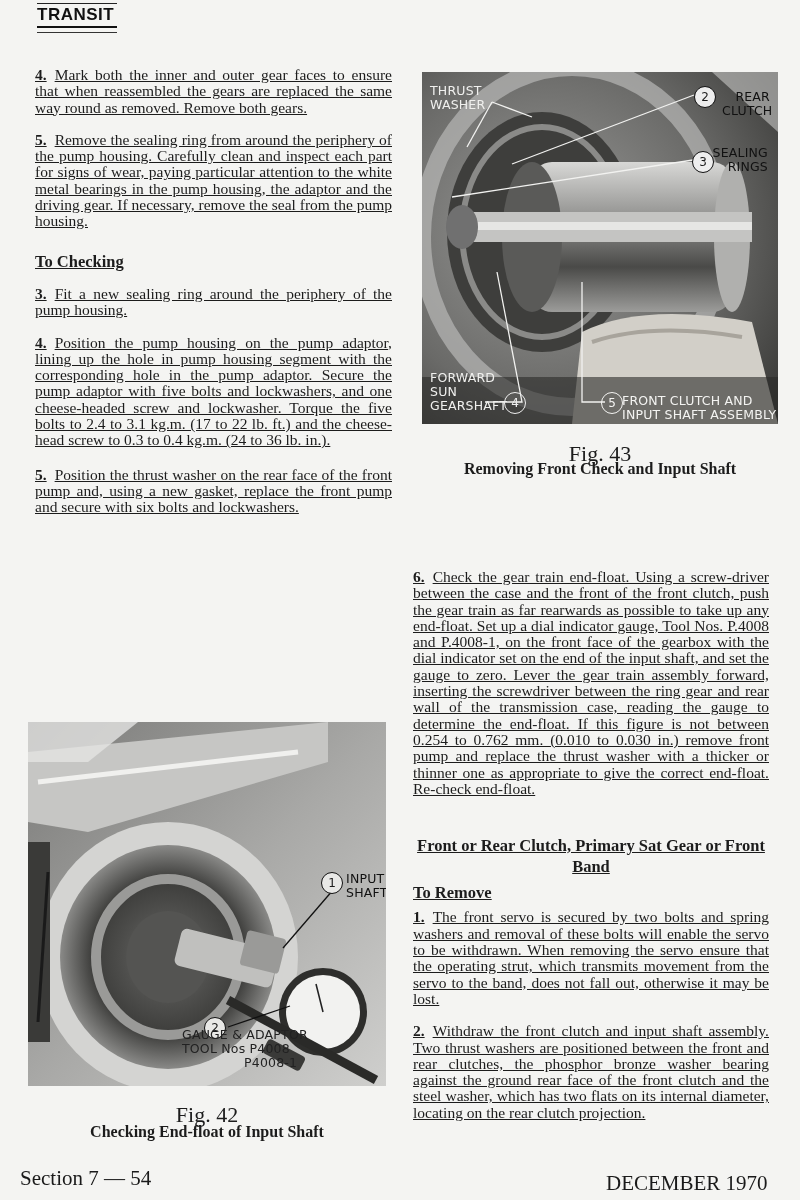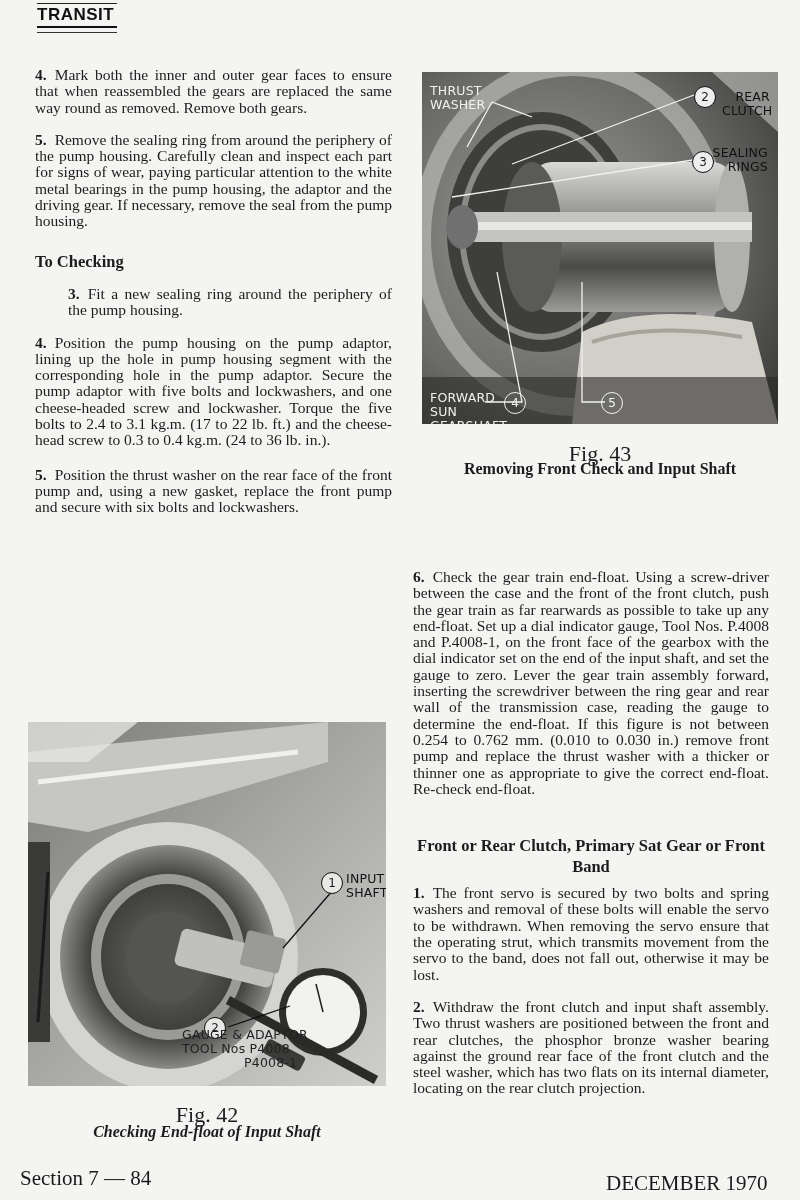--- a/index.html
+++ b/index.html
@@ -11,21 +11,21 @@
   .abs { position: absolute; }
 
   
   .header-rule-top { left: 37px; top: 3px; width: 80px; height: 1px; background: #222; }
   .brand { left: 37px; top: 5px; font-family: Liberation Sans, sans-serif;
            font-weight: bold; font-size: 17px; letter-spacing: 0.5px; color: #111; }
   .header-rule-b1 { left: 37px; top: 26px; width: 80px; height: 2px; background: #111; }
   .header-rule-b2 { left: 37px; top: 32px; width: 80px; height: 1px; background: #333; }
 
   
-  .col { font-size: 15.5px; line-height: 16.3px; text-align: justify; }
+  .col { font-size: 15.5px; line-height: 16.3px; text-align: justify; text-decoration: underline; }
   .col-left { left: 35px; width: 357px; }
   .col-right { left: 413px; width: 356px; }
   .para { margin: 0; }
   .num { font-weight: bold; margin-right: 8px; }
   .subhead { font-weight: bold; font-size: 16.5px; margin: 0; }
   .section-title { font-weight: bold; font-size: 16.5px; line-height: 21px; text-align: center; margin: 0; }
 
   
   .photo { background: #15803d; overflow: hidden; }
   .photo svg { display: block; }
@@ -46,21 +46,21 @@
 <div class="abs header-rule-b2"></div>
 
 <div class="abs col col-left" style="top:67px;">
   <p class="para">
     <span class="num">4.</span><span>Mark both the inner and outer gear faces to ensure that when reassembled the gears are replaced the same way round as removed. Remove both gears.</span>
   </p>
   <p class="para" style="margin-top:16px;">
     <span class="num">5.</span><span>Remove the sealing ring from around the periphery of the pump housing. Carefully clean and inspect each part for signs of wear, paying particular attention to the white metal bearings in the pump housing, the adaptor and the driving gear. If necessary, remove the seal from the pump housing.</span>
   </p>
   <p class="subhead" style="margin-top:24px;">To Checking</p>
-  <p class="para" style="margin-top:16px;margin-left:33px;">
+  <p class="para" style="margin-top:16px;">
     <span class="num">3.</span><span>Fit a new sealing ring around the periphery of the pump housing.</span>
   </p>
   <p class="para" style="margin-top:16px;">
     <span class="num">4.</span><span>Position the pump housing on the pump adaptor, lining up the hole in pump housing segment with the corresponding hole in the pump adaptor. Secure the pump adaptor with five bolts and lockwashers, and one cheese-headed screw and lockwasher. Torque the five bolts to 2.4 to 3.1 kg.m. (17 to 22 lb. ft.) and the cheese-head screw to 0.3 to 0.4 kg.m. (24 to 36 lb. in.).</span>
   </p>
   <p class="para" style="margin-top:18px;">
     <span class="num">5.</span><span>Position the thrust washer on the rear face of the front pump and, using a new gasket, replace the front pump and secure with six bolts and lockwashers.</span>
   </p>
 </div>
 
@@ -112,36 +112,41 @@
   <div class="abs" style="left:272px; top:14px; width:20px; height:20px; border:1.5px solid #111; border-radius:50%; background:#eee; text-align:center; font:12px 'DejaVu Sans',sans-serif; line-height:20px;">2</div>
   <div class="abs callout-text" style="left:300px; top:18px; color:#111; text-align:right; width:48px;">
     <div>REAR</div>
     <div>CLUTCH</div>
   </div>
   <div class="abs" style="left:270px; top:79px; width:20px; height:20px; border:1.5px solid #111; border-radius:50%; background:#eee; text-align:center; font:12px 'DejaVu Sans',sans-serif; line-height:20px;">3</div>
   <div class="abs callout-text" style="left:288px; top:74px; color:#111; text-align:right; width:58px;">
     <div>SEALING</div>
     <div>RINGS</div>
   </div>
-  <div class="abs callout-text" style="left:8px; top:299px; color:#f0f0ee;margin-top:20px;">
+  <div class="abs callout-text" style="left:8px; top:299px; color:#f0f0ee;">
     <div>FORWARD</div>
     <div>SUN</div>
     <div>GEARSHAFT</div>
   </div>
   <div class="abs" style="left:82px; top:320px; width:20px; height:20px; border:1.5px solid #eee; border-radius:50%; color:#eee; text-align:center; font:12px 'DejaVu Sans',sans-serif; line-height:20px;">4</div>
   <div class="abs" style="left:179px; top:320px; width:20px; height:20px; border:1.5px solid #f4f4f2; border-radius:50%; color:#f4f4f2; text-align:center; font:12px 'DejaVu Sans',sans-serif; line-height:20px;">5</div>
+  <div class="abs callout-text" style="left:200px; top:322px; color:#f4f4f2;">
+    <div>FRONT CLUTCH AND</div>
+    <div>INPUT SHAFT ASSEMBLY</div>
+  </div>
 </div>
 <div class="abs fig-num" style="left:422px; top:441px; width:356px;">Fig. 43</div>
 <div class="abs fig-cap" style="left:422px; top:460px; width:356px;">Removing Front Check and Input Shaft</div>
 
 <div class="abs col col-right" style="top:569px;">
   <p class="para">
     <span class="num">6.</span><span>Check the gear train end-float. Using a screw-driver between the case and the front of the front clutch, push the gear train as far rearwards as possible to take up any end-float. Set up a dial indicator gauge, Tool Nos. P.4008 and P.4008-1, on the front face of the gearbox with the dial indicator set on the end of the input shaft, and set the gauge to zero. Lever the gear train assembly forward, inserting the screwdriver between the ring gear and rear wall of the transmission case, reading the gauge to determine the end-float. If this figure is not between 0.254 to 0.762 mm. (0.010 to 0.030 in.) remove front pump and replace the thrust washer with a thicker or thinner one as appropriate to give the correct end-float. Re-check end-float.</span>
   </p>
   <p class="section-title" style="margin-top:38px;">Front or Rear Clutch, Primary Sat Gear or Front Band</p>
+  <p class="subhead" style="margin-top:8px;">To Remove</p>
   <p class="para" style="margin-top:8px;">
     <span class="num">1.</span><span>The front servo is secured by two bolts and spring washers and removal of these bolts will enable the servo to be withdrawn. When removing the servo ensure that the operating strut, which transmits movement from the servo to the band, does not fall out, otherwise it may be lost.</span>
   </p>
   <p class="para" style="margin-top:16px;">
     <span class="num">2.</span><span>Withdraw the front clutch and input shaft assembly. Two thrust washers are positioned between the front and rear clutches, the phosphor bronze washer bearing against the ground rear face of the front clutch and the steel washer, which has two flats on its internal diameter, locating on the rear clutch projection.</span>
   </p>
 </div>
 
 <div class="abs photo" style="left:28px; top:722px; width:358px; height:364px; background:#8a8a88;">
   <svg width="358" height="364" viewBox="0 0 358 364">
@@ -187,16 +192,16 @@
     <div>SHAFT</div>
   </div>
   <div class="abs" style="left:176px; top:295px; width:20px; height:20px; border:1.5px solid #111; border-radius:50%; background:#e8e8e6; text-align:center; font:12px 'DejaVu Sans',sans-serif; line-height:20px;">2</div>
   <div class="abs callout-text" style="left:130px; top:306px; color:#222;margin-left:24px;">
     <div>GAUGE &amp; ADAPTOR</div>
     <div>TOOL Nos P4008</div>
     <div style="padding-left:62px;">P4008-1</div>
   </div>
 </div>
 <div class="abs fig-num" style="left:28px; top:1102px; width:358px;">Fig. 42</div>
-<div class="abs fig-cap" style="left:28px; top:1123px; width:358px;font-style:italic;">Checking End-float of Input Shaft</div>
-
-<div class="abs footer" style="left:20px; top:1166px;">Section 7 — 84</div>
+<div class="abs fig-cap" style="left:28px; top:1123px; width:358px;">Checking End-float of Input Shaft</div>
+
+<div class="abs footer" style="left:20px; top:1166px;">Section 7 — 54</div>
 <div class="abs footer" style="left:606px; top:1171px;">DECEMBER 1970</div>
 
 </body></html>

